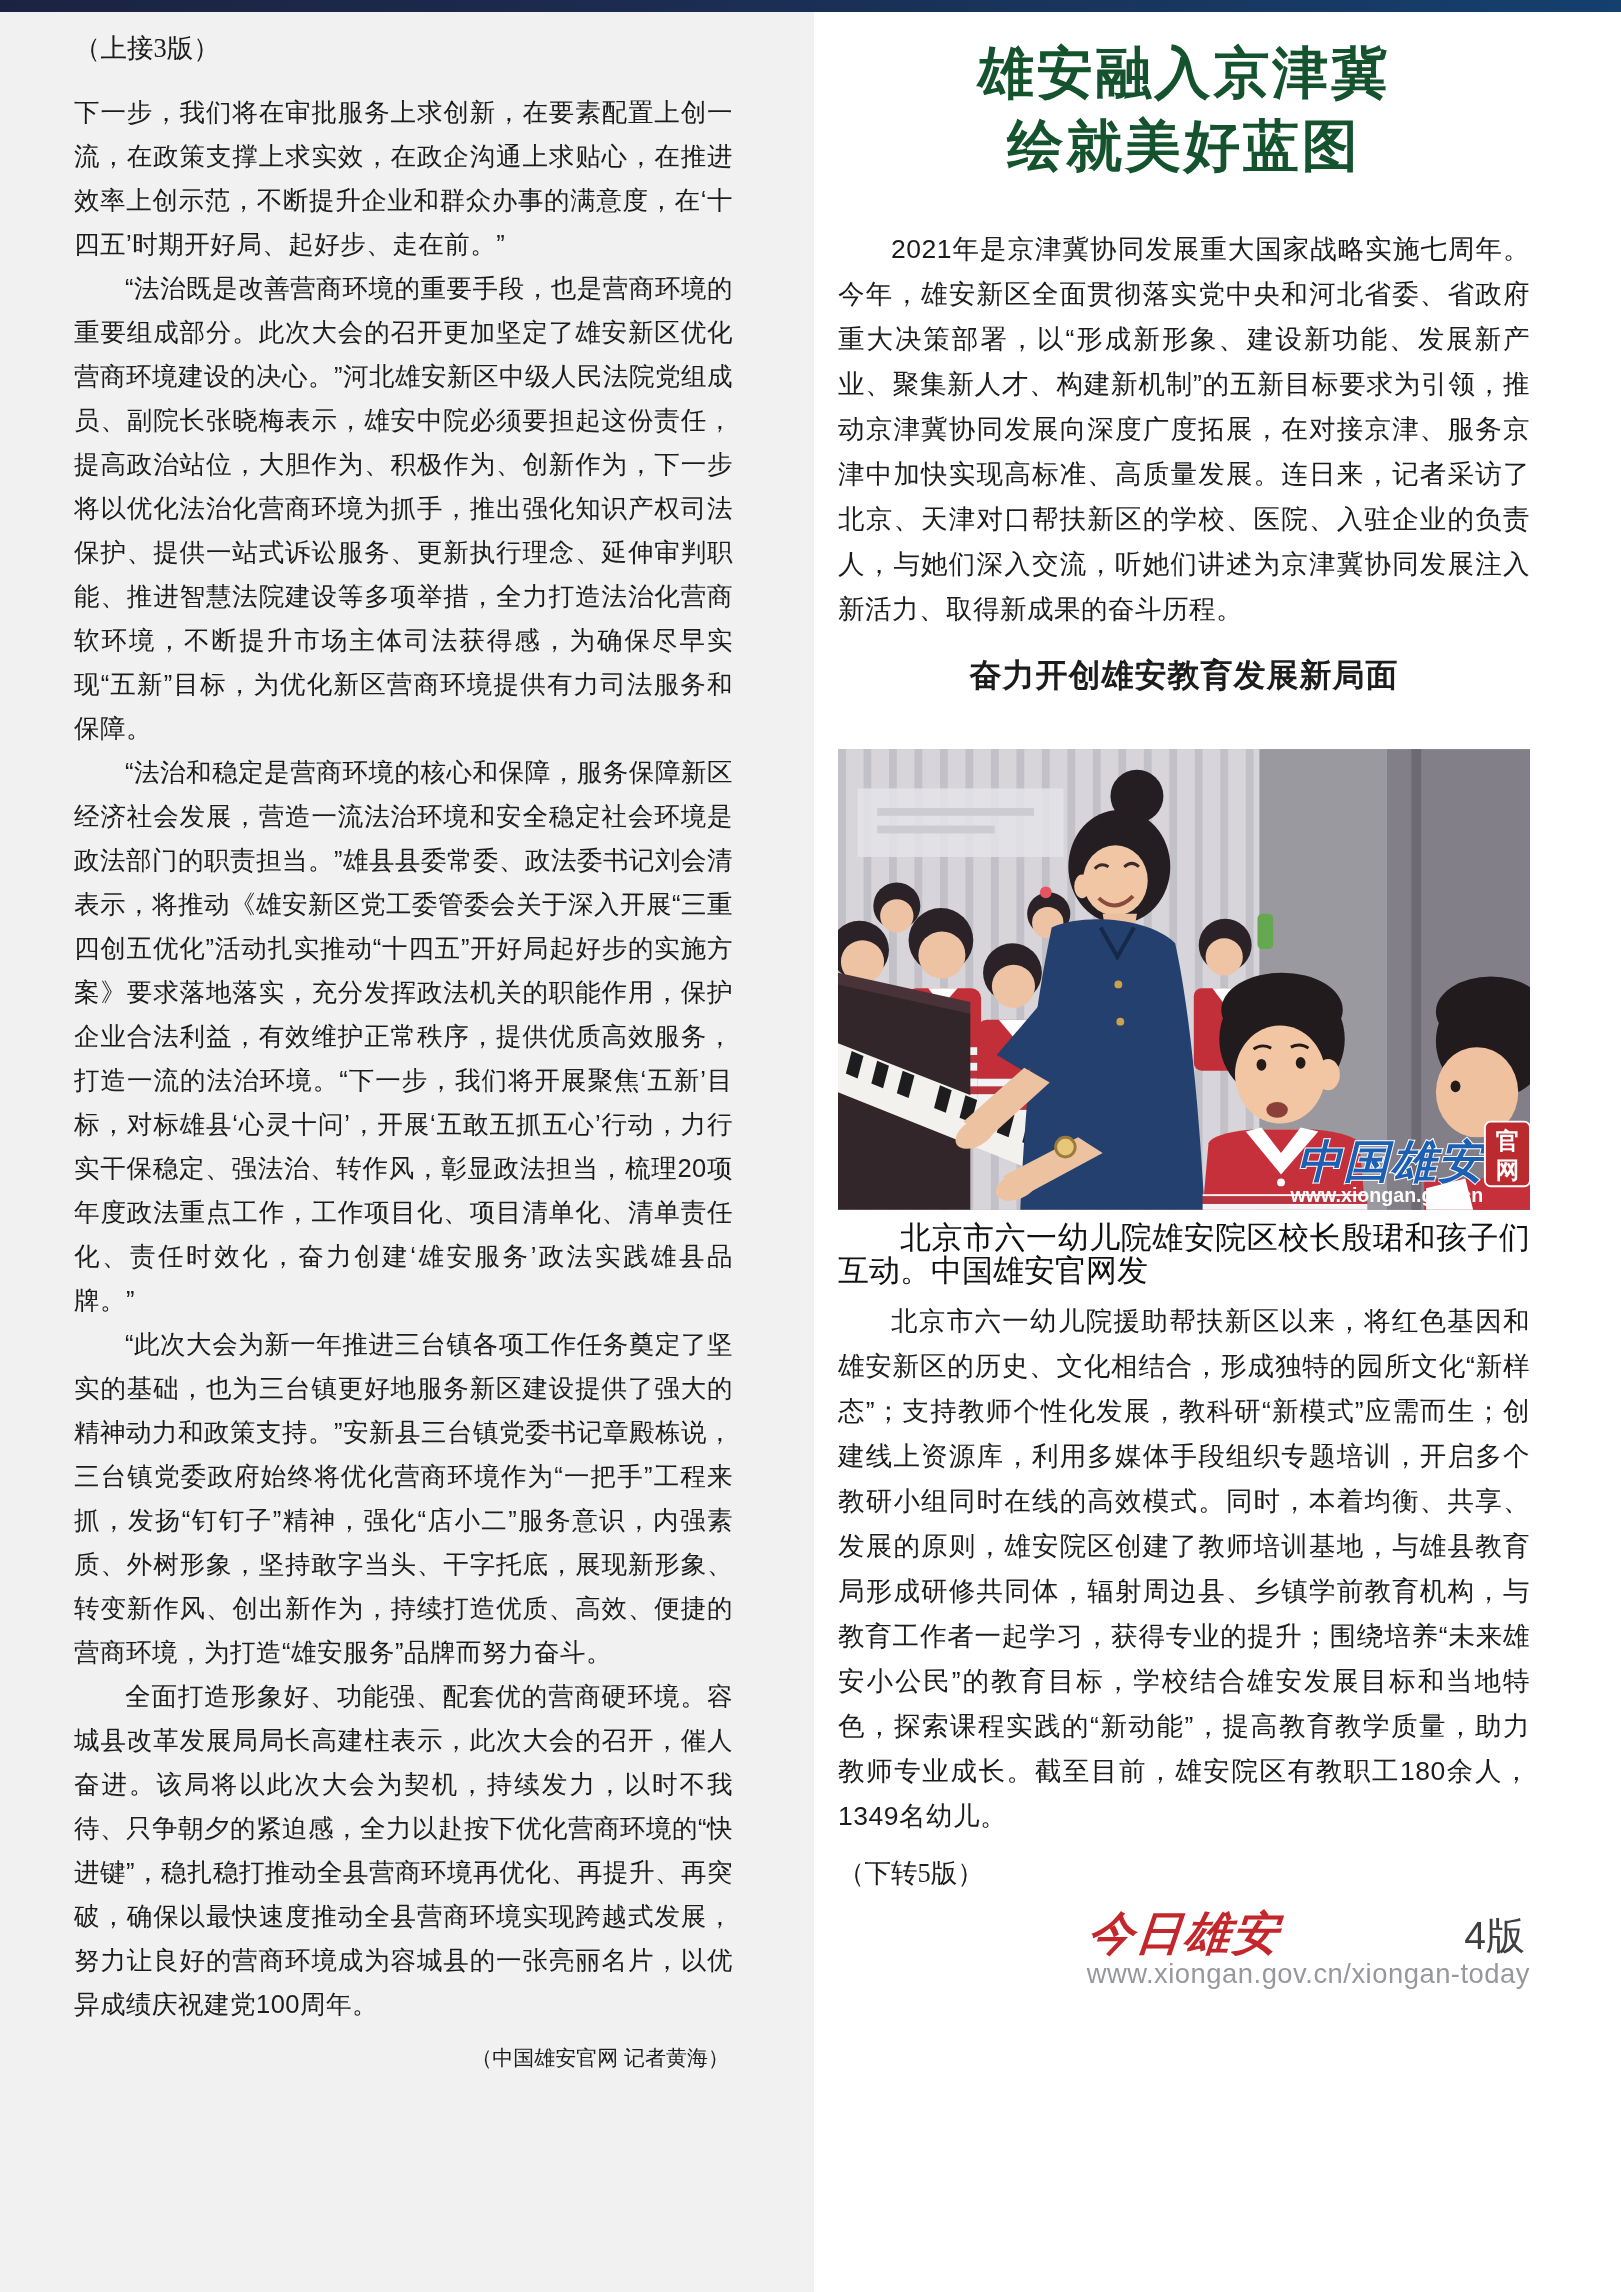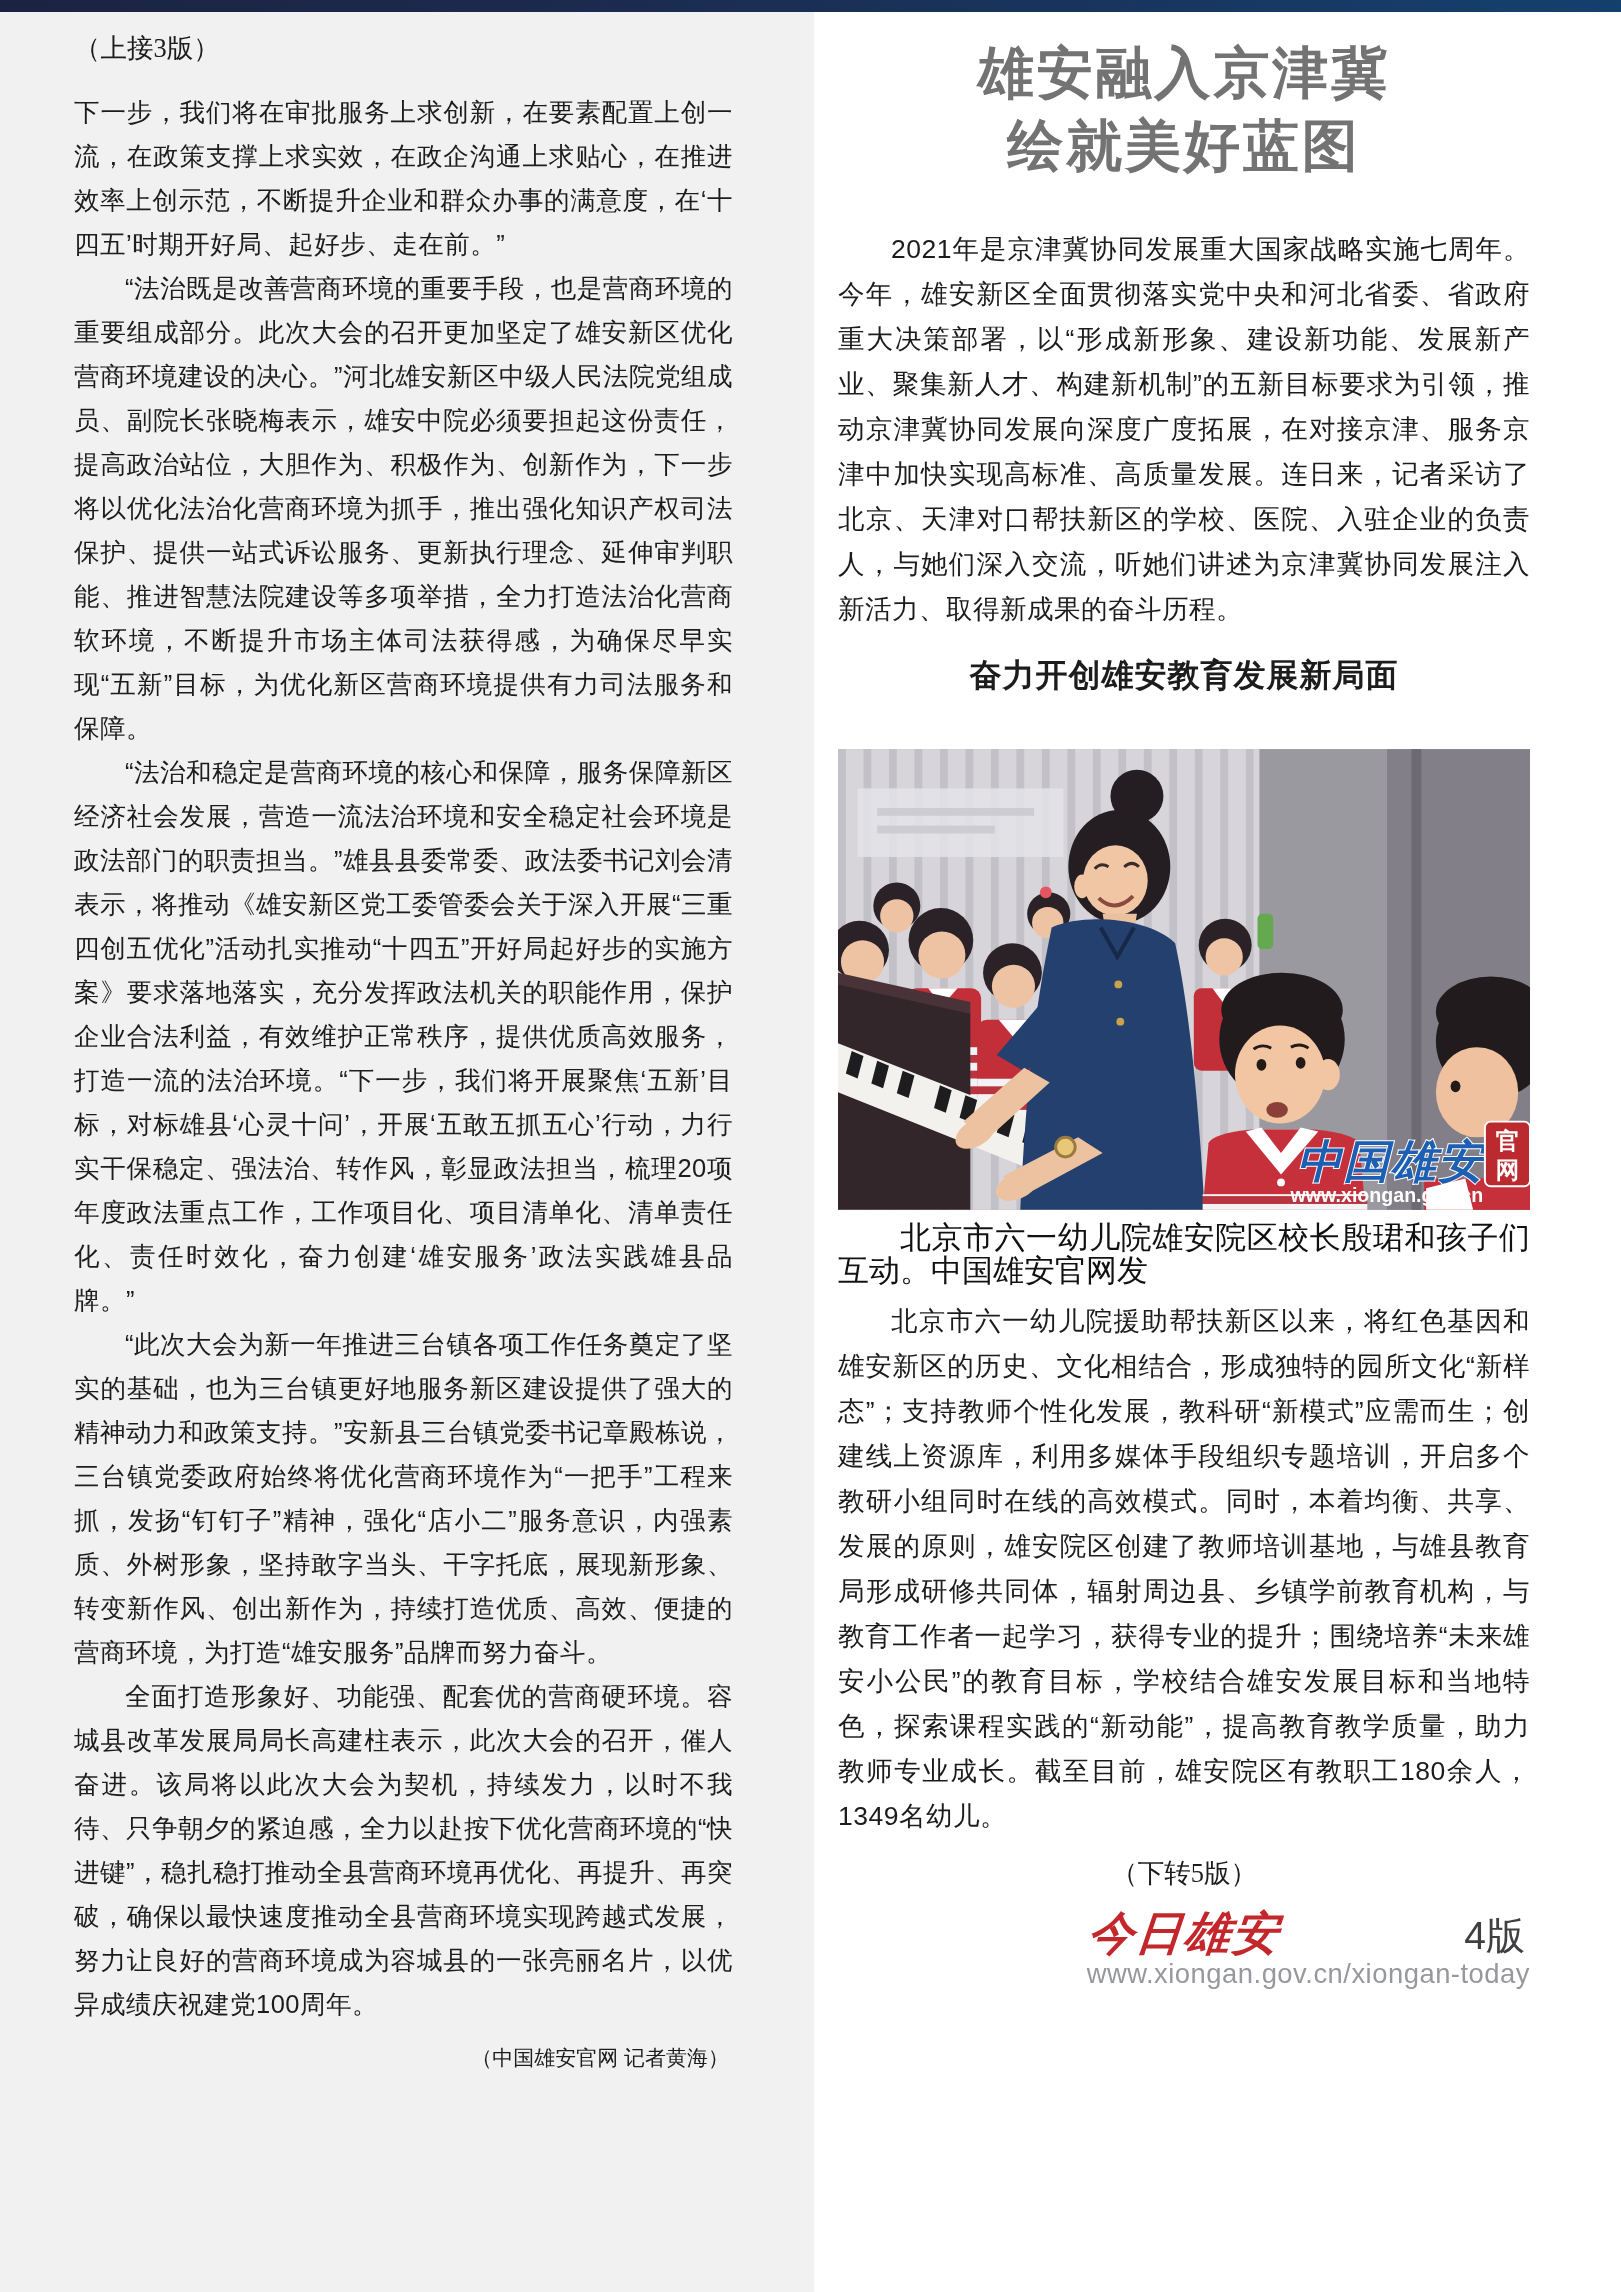--- a/index.html
+++ b/index.html
@@ -13,30 +13,30 @@
   .left-col{position:absolute;left:74px;top:27.4px;width:659px;z-index:2;}
   .note{font-family:"Liberation Serif",serif;font-size:26.5px;line-height:43px;margin-bottom:19.6px;}
   .ltext p{margin:0;font-size:25.5px;line-height:44px;text-align:justify;text-indent:2em;
            letter-spacing:0.5px;}
   .ltext p.noindent{text-indent:0;}
   .byline{margin-top:9.8px;text-align:right;font-size:21px;line-height:43px;padding-right:3.9px;}
 
   
   .right-col{position:absolute;left:838px;top:0;width:692px;z-index:2;}
   .headline{font-family:"Liberation Serif",serif;font-weight:700;font-size:56px;line-height:73px;
-            text-align:center;margin-top:37px;letter-spacing:2.9px;color:#737373;}
+            text-align:center;margin-top:37px;letter-spacing:2.9px;color:#14532d;}
   .intro{margin-top:44px;}
   .rpara{margin:0;font-size:26.5px;line-height:45px;text-align:justify;text-indent:2em;letter-spacing:0.5px;}
   .subhead{margin-top:21.6px;font-size:32px;font-weight:700;text-align:center;letter-spacing:1px;}
   .photo{margin-top:51px;width:692px;height:461px;position:relative;background:#bdbbc1;}
   .photo svg{display:block;width:692px;height:461px;}
   .caption{font-family:"Liberation Serif",serif;font-size:31px;line-height:33px;margin-top:11.8px;
            text-align:justify;text-indent:2em;color:#111;}
   .rtext{margin-top:11.8px;}
-  .continued{margin-top:15.7px;text-align:center;font-family:"Liberation Serif",serif;font-size:26.5px;}
+  .continued{margin-top:15.7px;text-align:left;font-family:"Liberation Serif",serif;font-size:26.5px;}
 
   
   .footer{position:relative;margin-top:11.8px;height:108px;}
   .logo{position:absolute;left:0;right:0;top:0;text-align:center;
         font-family:"DejaVu Serif",serif;font-style:italic;font-weight:700;font-size:46px;
         color:#c3272b;transform:skewX(-5deg);letter-spacing:2px;}
   .pageno{position:absolute;right:5px;top:5.9px;font-size:39px;color:#3f3f42;}
   .url{position:absolute;right:0;top:55px;font-size:27.4px;color:#97989c;letter-spacing:0.5px;}
 </style>
 </head>

